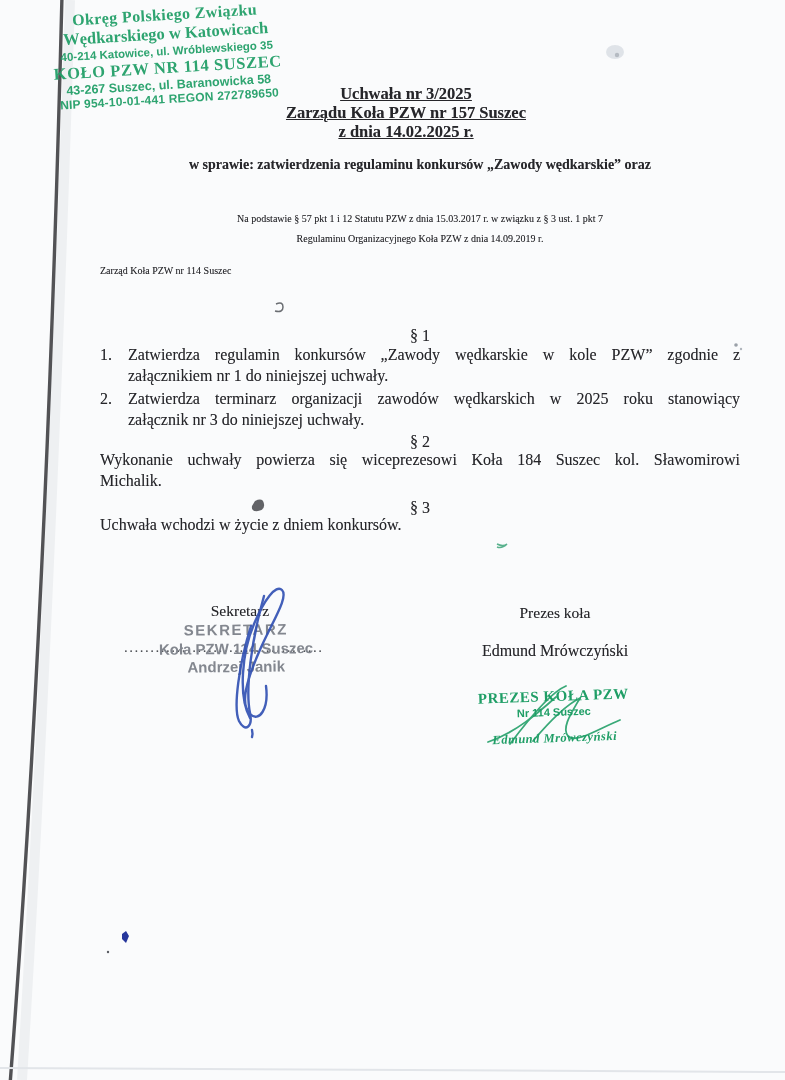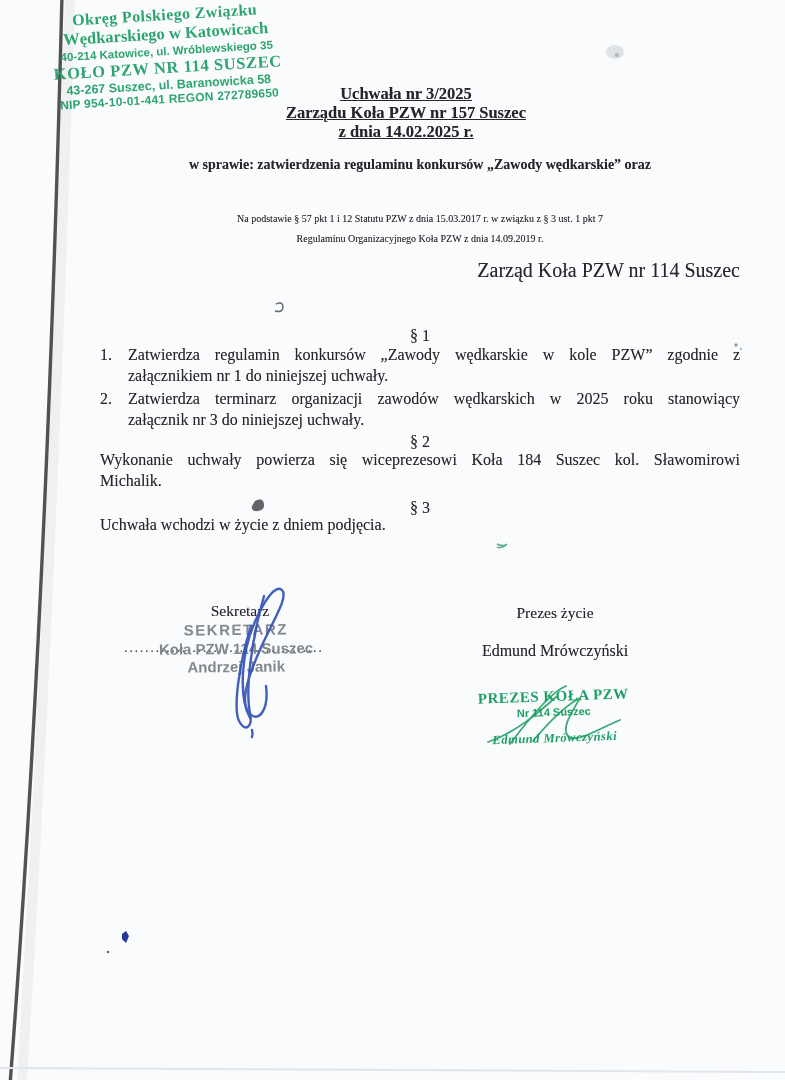--- a/index.html
+++ b/index.html
@@ -34,21 +34,21 @@
   .as-l3{font-size:11.5px;margin-top:1px;}
   .as-l4{font-size:16.5px;letter-spacing:.6px;margin-top:1px;}
   .as-l5{font-size:12.5px;}
   .as-l6{font-size:12px;letter-spacing:.2px;}
 
   .doc-line{line-height:19px;font-size:16.5px;}
   .body-text{font-size:16px;line-height:21px;text-shadow:0 0 .4px rgba(30,30,35,.35);}
   .title-block{left:86px;top:84px;width:640px;text-align:center;font-weight:bold;text-decoration:underline;}
   .subject-block{left:100px;top:155px;width:640px;text-align:center;font-weight:bold;line-height:20px;font-size:14px;}
   .legal-block{left:100px;top:209px;width:640px;text-align:center;font-size:10px;line-height:20px;white-space:nowrap;}
-  .resolving-block{left:100px;top:261px;width:640px;text-align:right;font-size:20px;line-height:19px;}
+  .resolving-block{left:100px;top:261px;width:640px;text-align:left;font-size:10px;line-height:19px;}
   .sec-head{width:640px;left:100px;text-align:center;font-size:16px;}
   .list-block{left:100px;top:344px;width:640px;}
   .list-item{display:flex;margin-bottom:2px;}
   .list-item .num{width:28px;flex:0 0 28px;}
   .list-item .itxt{flex:1;}
   .jl{text-align:justify;text-align-last:justify;}
   .para{left:100px;width:640px;}
 
   
   .sig-role{font-size:15.5px;}
@@ -130,31 +130,31 @@
     </div>
   </div>
 
   <div class="abs sec-head content body-text" style="top:431px;">§ 2</div>
   <div class="abs para content body-text" style="top:449px;">
     <div class="jl">Wykonanie uchwały powierza się wiceprezesowi Koła 184 Suszec kol. Sławomirowi</div>
     <div>Michalik.</div>
   </div>
 
   <div class="abs sec-head content body-text" style="top:497px;">§ 3</div>
-  <div class="abs para content body-text" style="top:514px;">Uchwała wchodzi w życie z dniem podjęcia.</div>
+  <div class="abs para content body-text" style="top:514px;">Uchwała wchodzi w życie z dniem konkursów.</div>
 
   <div class="abs content body-text sig-role" style="left:150px;top:600px;width:180px;text-align:center;">Sekretarz</div>
   <div class="abs dotline content">......................................</div>
   <div class="abs sec-stamp">
     <div class="st1">SEKRETARZ</div>
     <div>Koła PZW 114 Suszec</div>
     <div>Andrzej Janik</div>
   </div>
 
-  <div class="abs content body-text sig-role" style="left:455px;top:602px;width:200px;text-align:center;">Prezes życie</div>
+  <div class="abs content body-text sig-role" style="left:455px;top:602px;width:200px;text-align:center;">Prezes koła</div>
   <div class="abs content body-text" style="left:455px;top:640px;width:200px;text-align:center;">Edmund Mrówczyński</div>
   <div class="abs pres-stamp">
     <div class="ps1">PREZES KOŁA PZW</div>
     <div class="ps2">Nr 114 Suszec</div>
     <div class="ps-name">Edmund Mrówczyński</div>
   </div>
 
   <svg class="fgsvg" width="785" height="1080" viewBox="0 0 785 1080">
 
     <g stroke="var(--ink-blue)" stroke-width="2.4" fill="none" stroke-linecap="round" opacity=".92">

